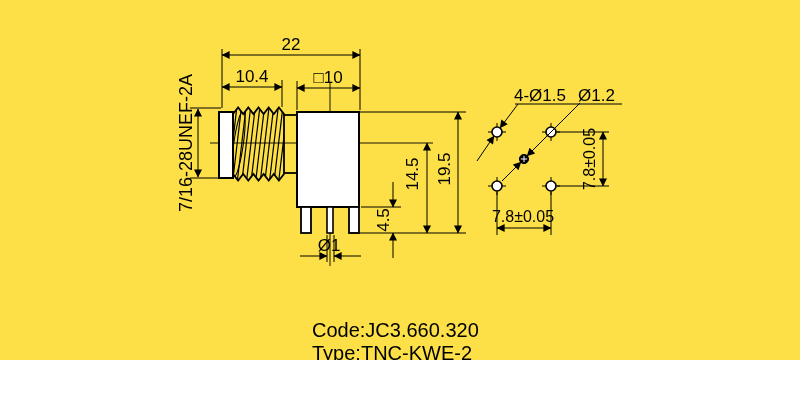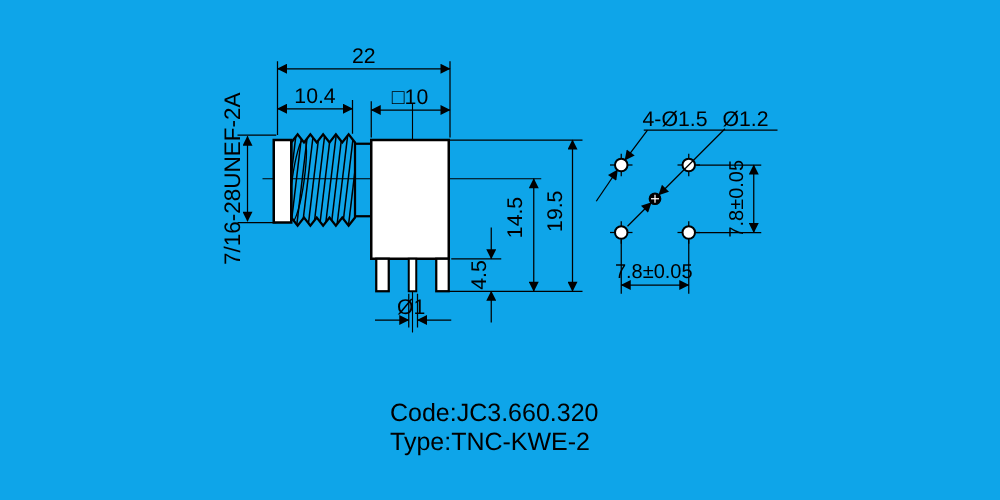--- a/index.html
+++ b/index.html
@@ -1,16 +1,16 @@
 <!DOCTYPE html>
 <html><head>
 <meta charset="utf-8">
 <style>
   html,body{margin:0;padding:0;background:#ffffff;}
-  .stage{position:relative;width:800px;height:400px;background:#0ea5e9;overflow:hidden;
+  .stage{position:relative;width:800px;height:360px;background:#fde047;overflow:hidden;
          font-family:"Liberation Sans","DejaVu Sans",sans-serif;}
   svg text{fill:#000;font-family:"Liberation Sans","DejaVu Sans",sans-serif;}
   .dimtxt{font-size:17px;}
   .dimtxt-sm{font-size:16px;}
   .spec{font-size:18px;}
   .footer-txt{font-size:20px;}
 </style>
 </head>
 <body>
 

